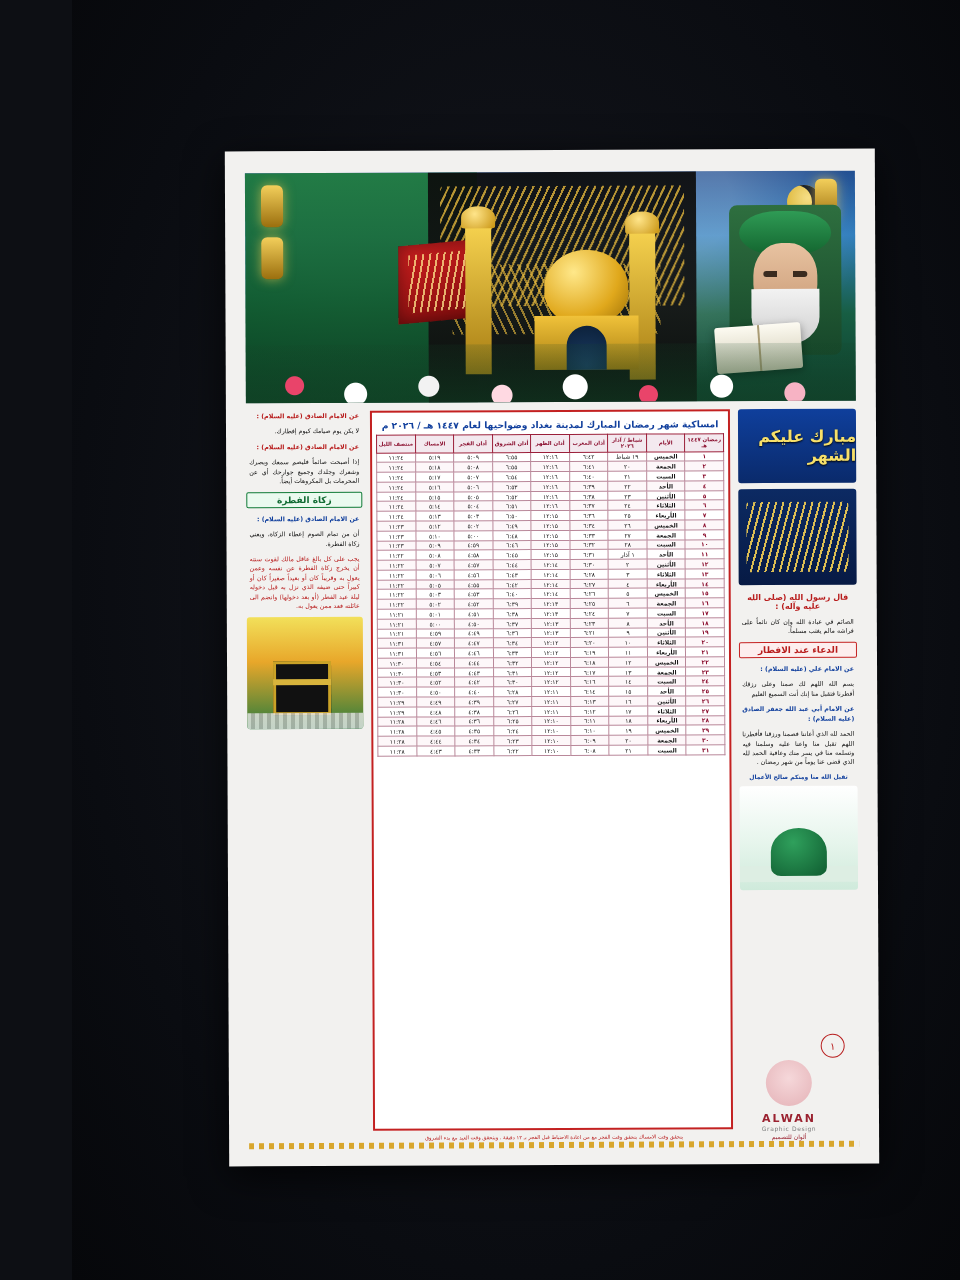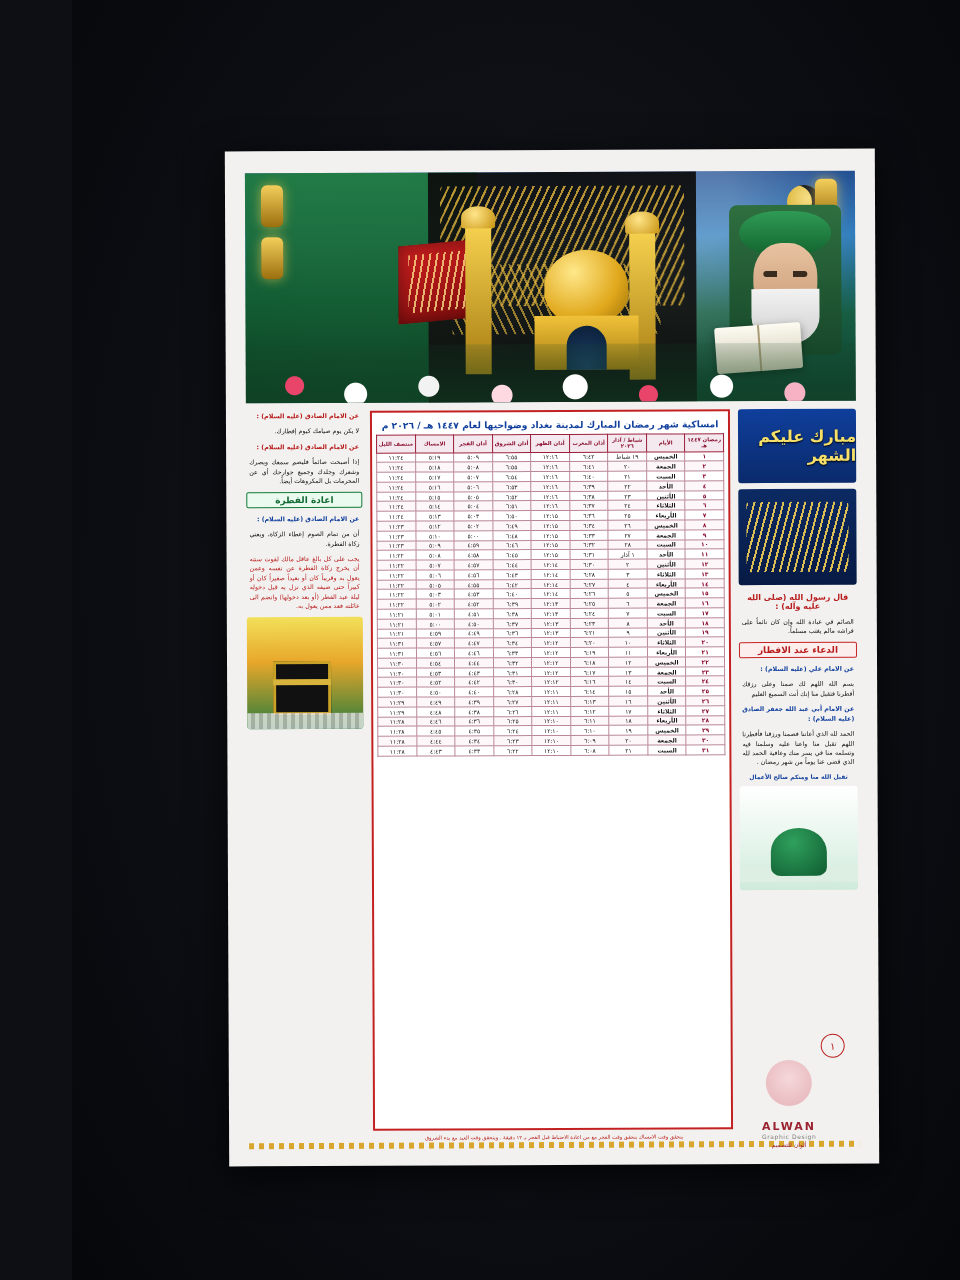--- a/index.html
+++ b/index.html
@@ -137,21 +137,21 @@
   .dashline{height:6px;margin-top:2px;
      background:repeating-linear-gradient(90deg,#d8a62c 0 5px,transparent 5px 10px);}
 
   
   .footer{position:absolute;left:0;right:0;bottom:18px;height:120px;}
   .page-badge{position:absolute;right:34px;top:8px;width:22px;height:22px;border-radius:50%;
      border:1px solid #b81d1d;color:#b81d1d;font-size:10px;display:flex;align-items:center;justify-content:center;}
   .logo{position:absolute;right:30px;top:34px;width:120px;text-align:center;}
   .logo .mark{width:46px;height:46px;margin:0 auto;border-radius:50%;
      background:radial-gradient(circle at 50% 40%,#f6d3d6,#e2a7ad);opacity:.85;}
-  .logo .nm{font-size:11px;font-weight:bold;color:#9b2230;letter-spacing:2px;margin-top:14px;}
+  .logo .nm{font-size:11px;font-weight:bold;color:#9b2230;letter-spacing:2px;margin-top:6px;}
   .logo .sub{font-size:6px;color:#7d7d7d;letter-spacing:.6px;}
   .logo .ar{font-size:6px;color:#9b2230;margin-top:1px;}
 
   .side-head{font-size:8px;font-weight:bold;color:#b81d1d;text-align:center;margin-top:2px;}
   .mini-note{font-size:6px;color:#13419e;text-align:center;font-weight:bold;}
 </style>
 </head>
 <body>
 
 <div class="scene">
@@ -590,21 +590,21 @@
         </div>
 
         <div class="col-left">
 
           <div class="side-text"><span class="hl">عن الامام الصادق (عليه السلام) :</span></div>
           <div class="side-text">لا يكن يوم صيامك كيوم إفطارك.</div>
 
           <div class="side-text"><span class="hl">عن الامام الصادق (عليه السلام) :</span></div>
           <div class="side-text">إذا أصبحت صائماً فليصم سمعك وبصرك وشعرك وجلدك وجميع جوارحك أي عن المحرمات بل المكروهات أيضاً.</div>
 
-          <div class="side-title">اعادة الفطرة</div>
+          <div class="side-title">زكاة الفطرة</div>
 
           <div class="side-text"><span class="bl">عن الامام الصادق (عليه السلام) :</span></div>
           <div class="side-text">أن من تمام الصوم إعطاء الزكاة، ويعني زكاة الفطرة.</div>
           <div class="side-text" style="color:#b81d1d">يجب على كل بالغ عاقل مالك لقوت سنته أن يخرج زكاة الفطرة عن نفسه وعمن يعول به وقريباً كان أو بعيداً صغيراً كان أو كبيراً حتى ضيفه الذي نزل به قبل دخوله ليلة عيد الفطر (أو بعد دخولها) وانضم الى عائلته فعد ممن يعول به.</div>
 
           <div class="kaaba">
             <div class="cube"></div>
               <div class="band"></div>
               <div class="crowd"></div>
           </div>

